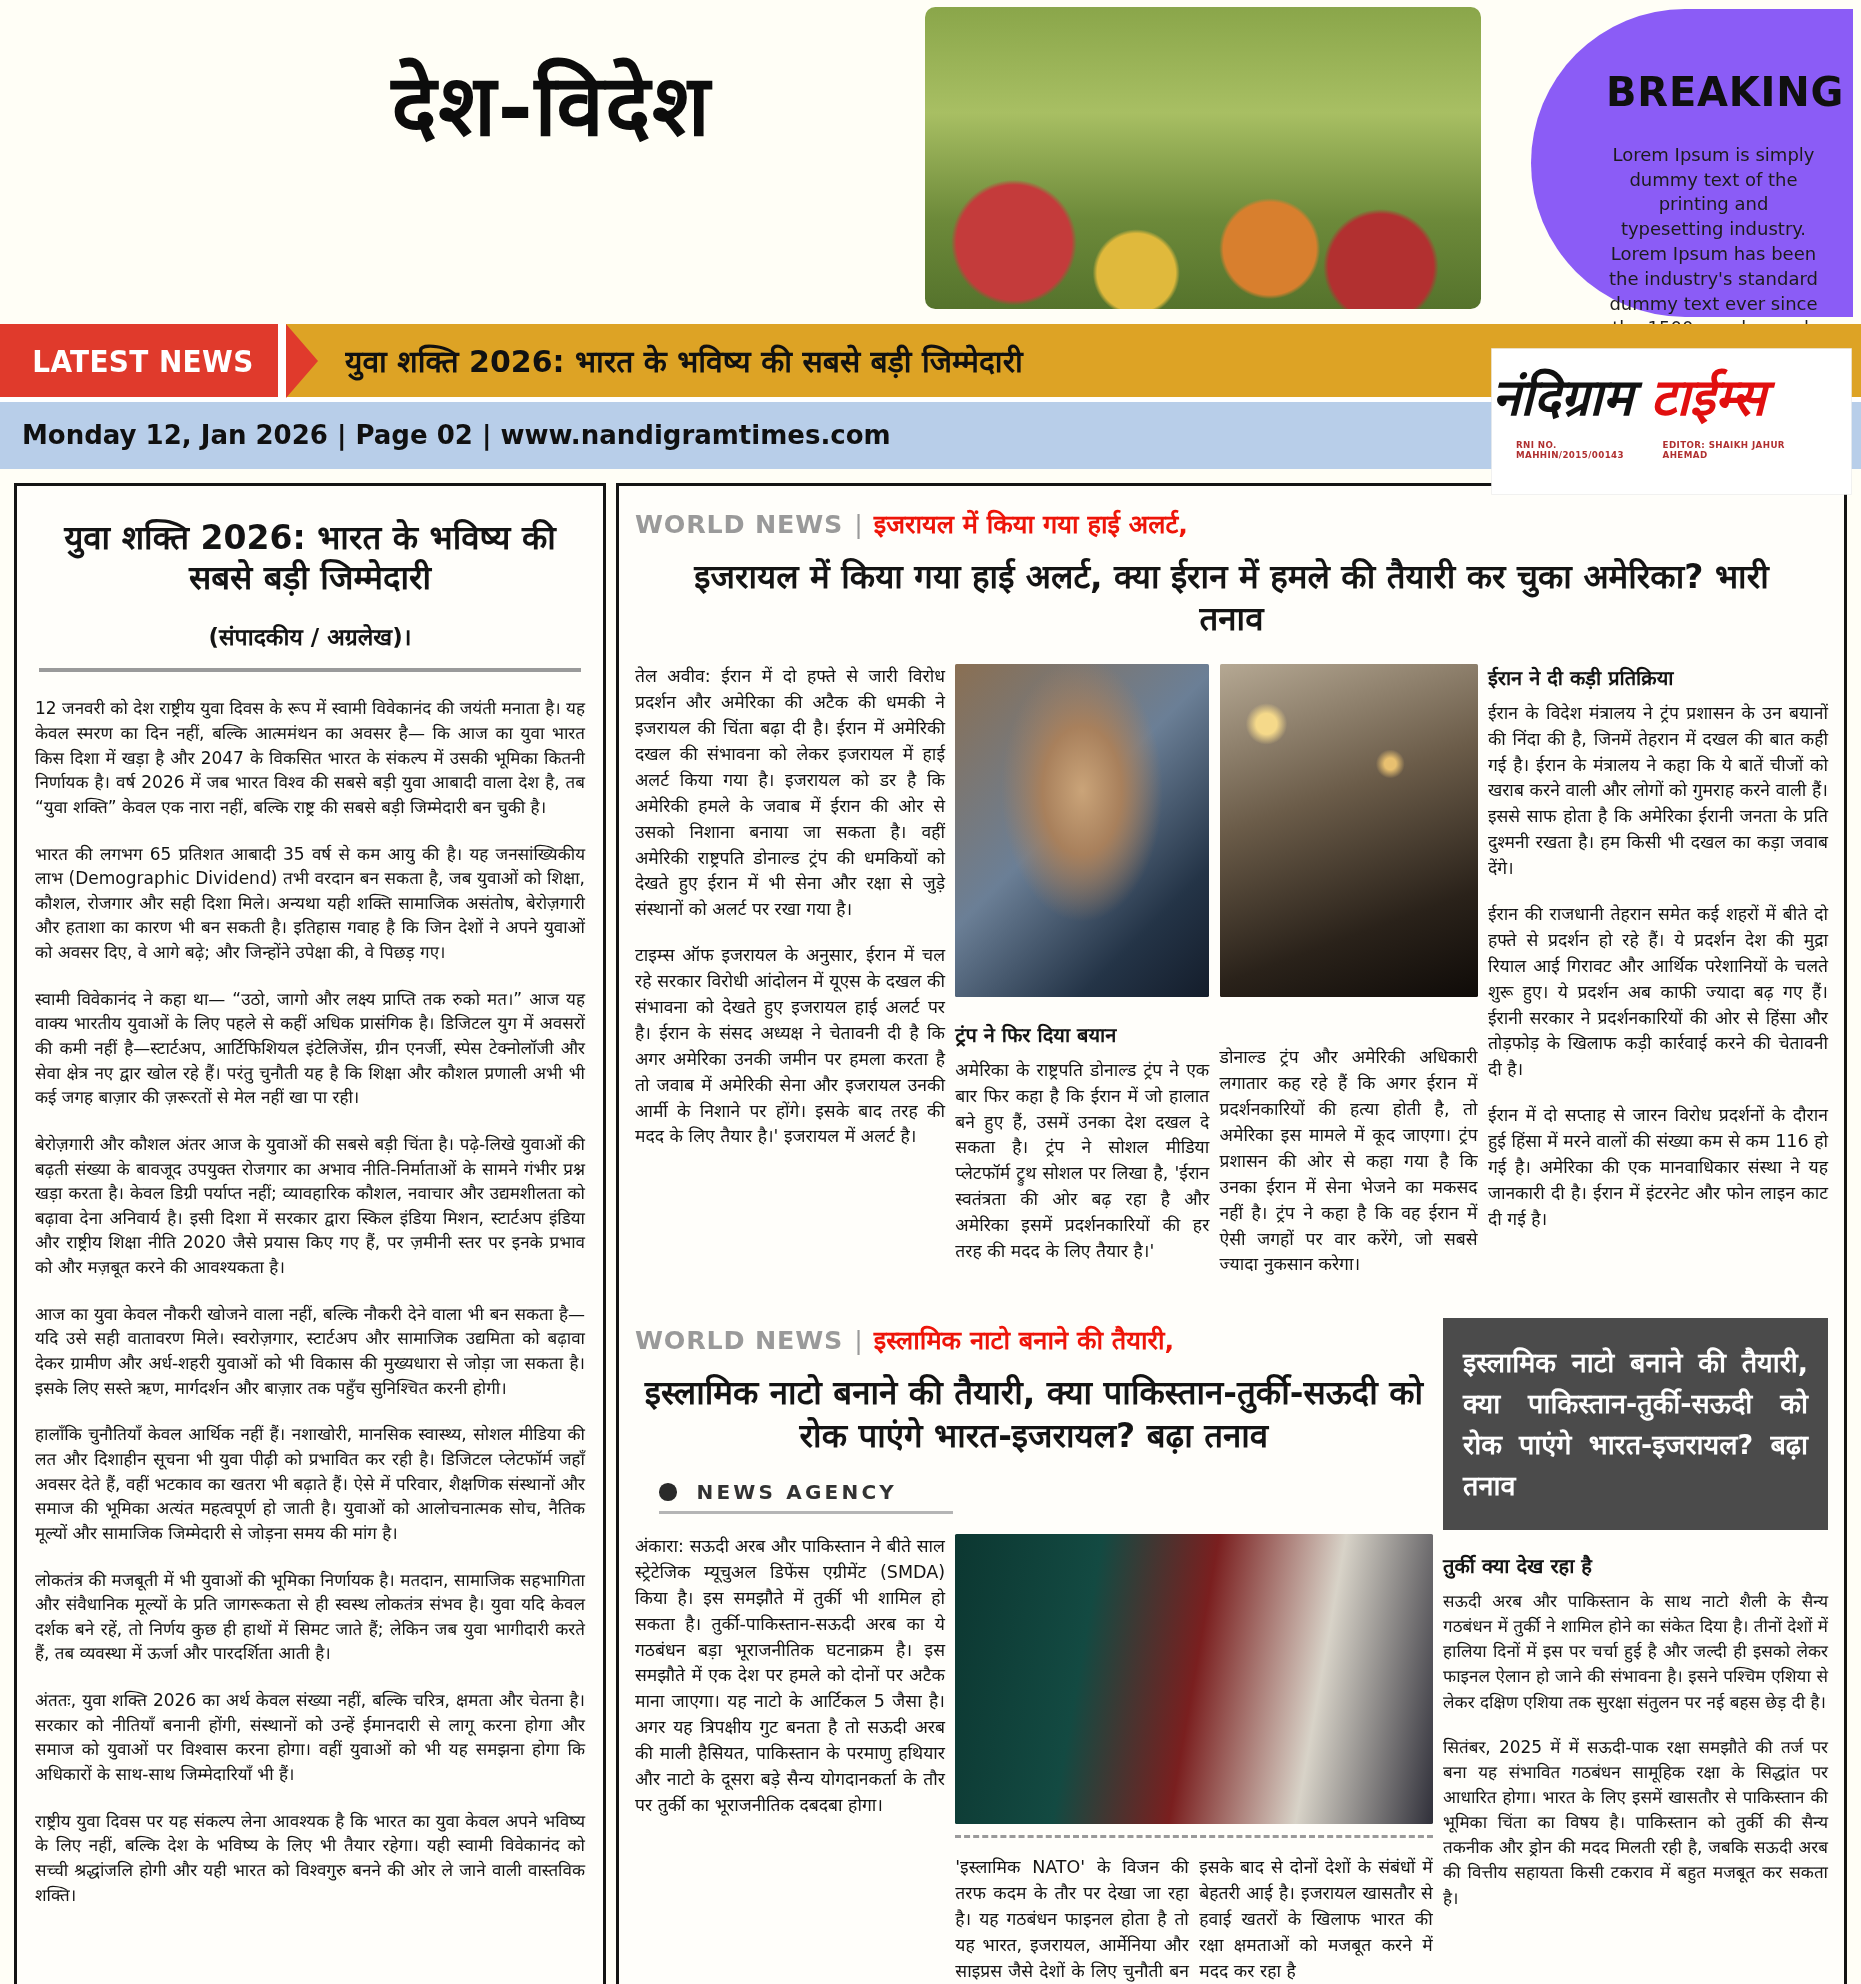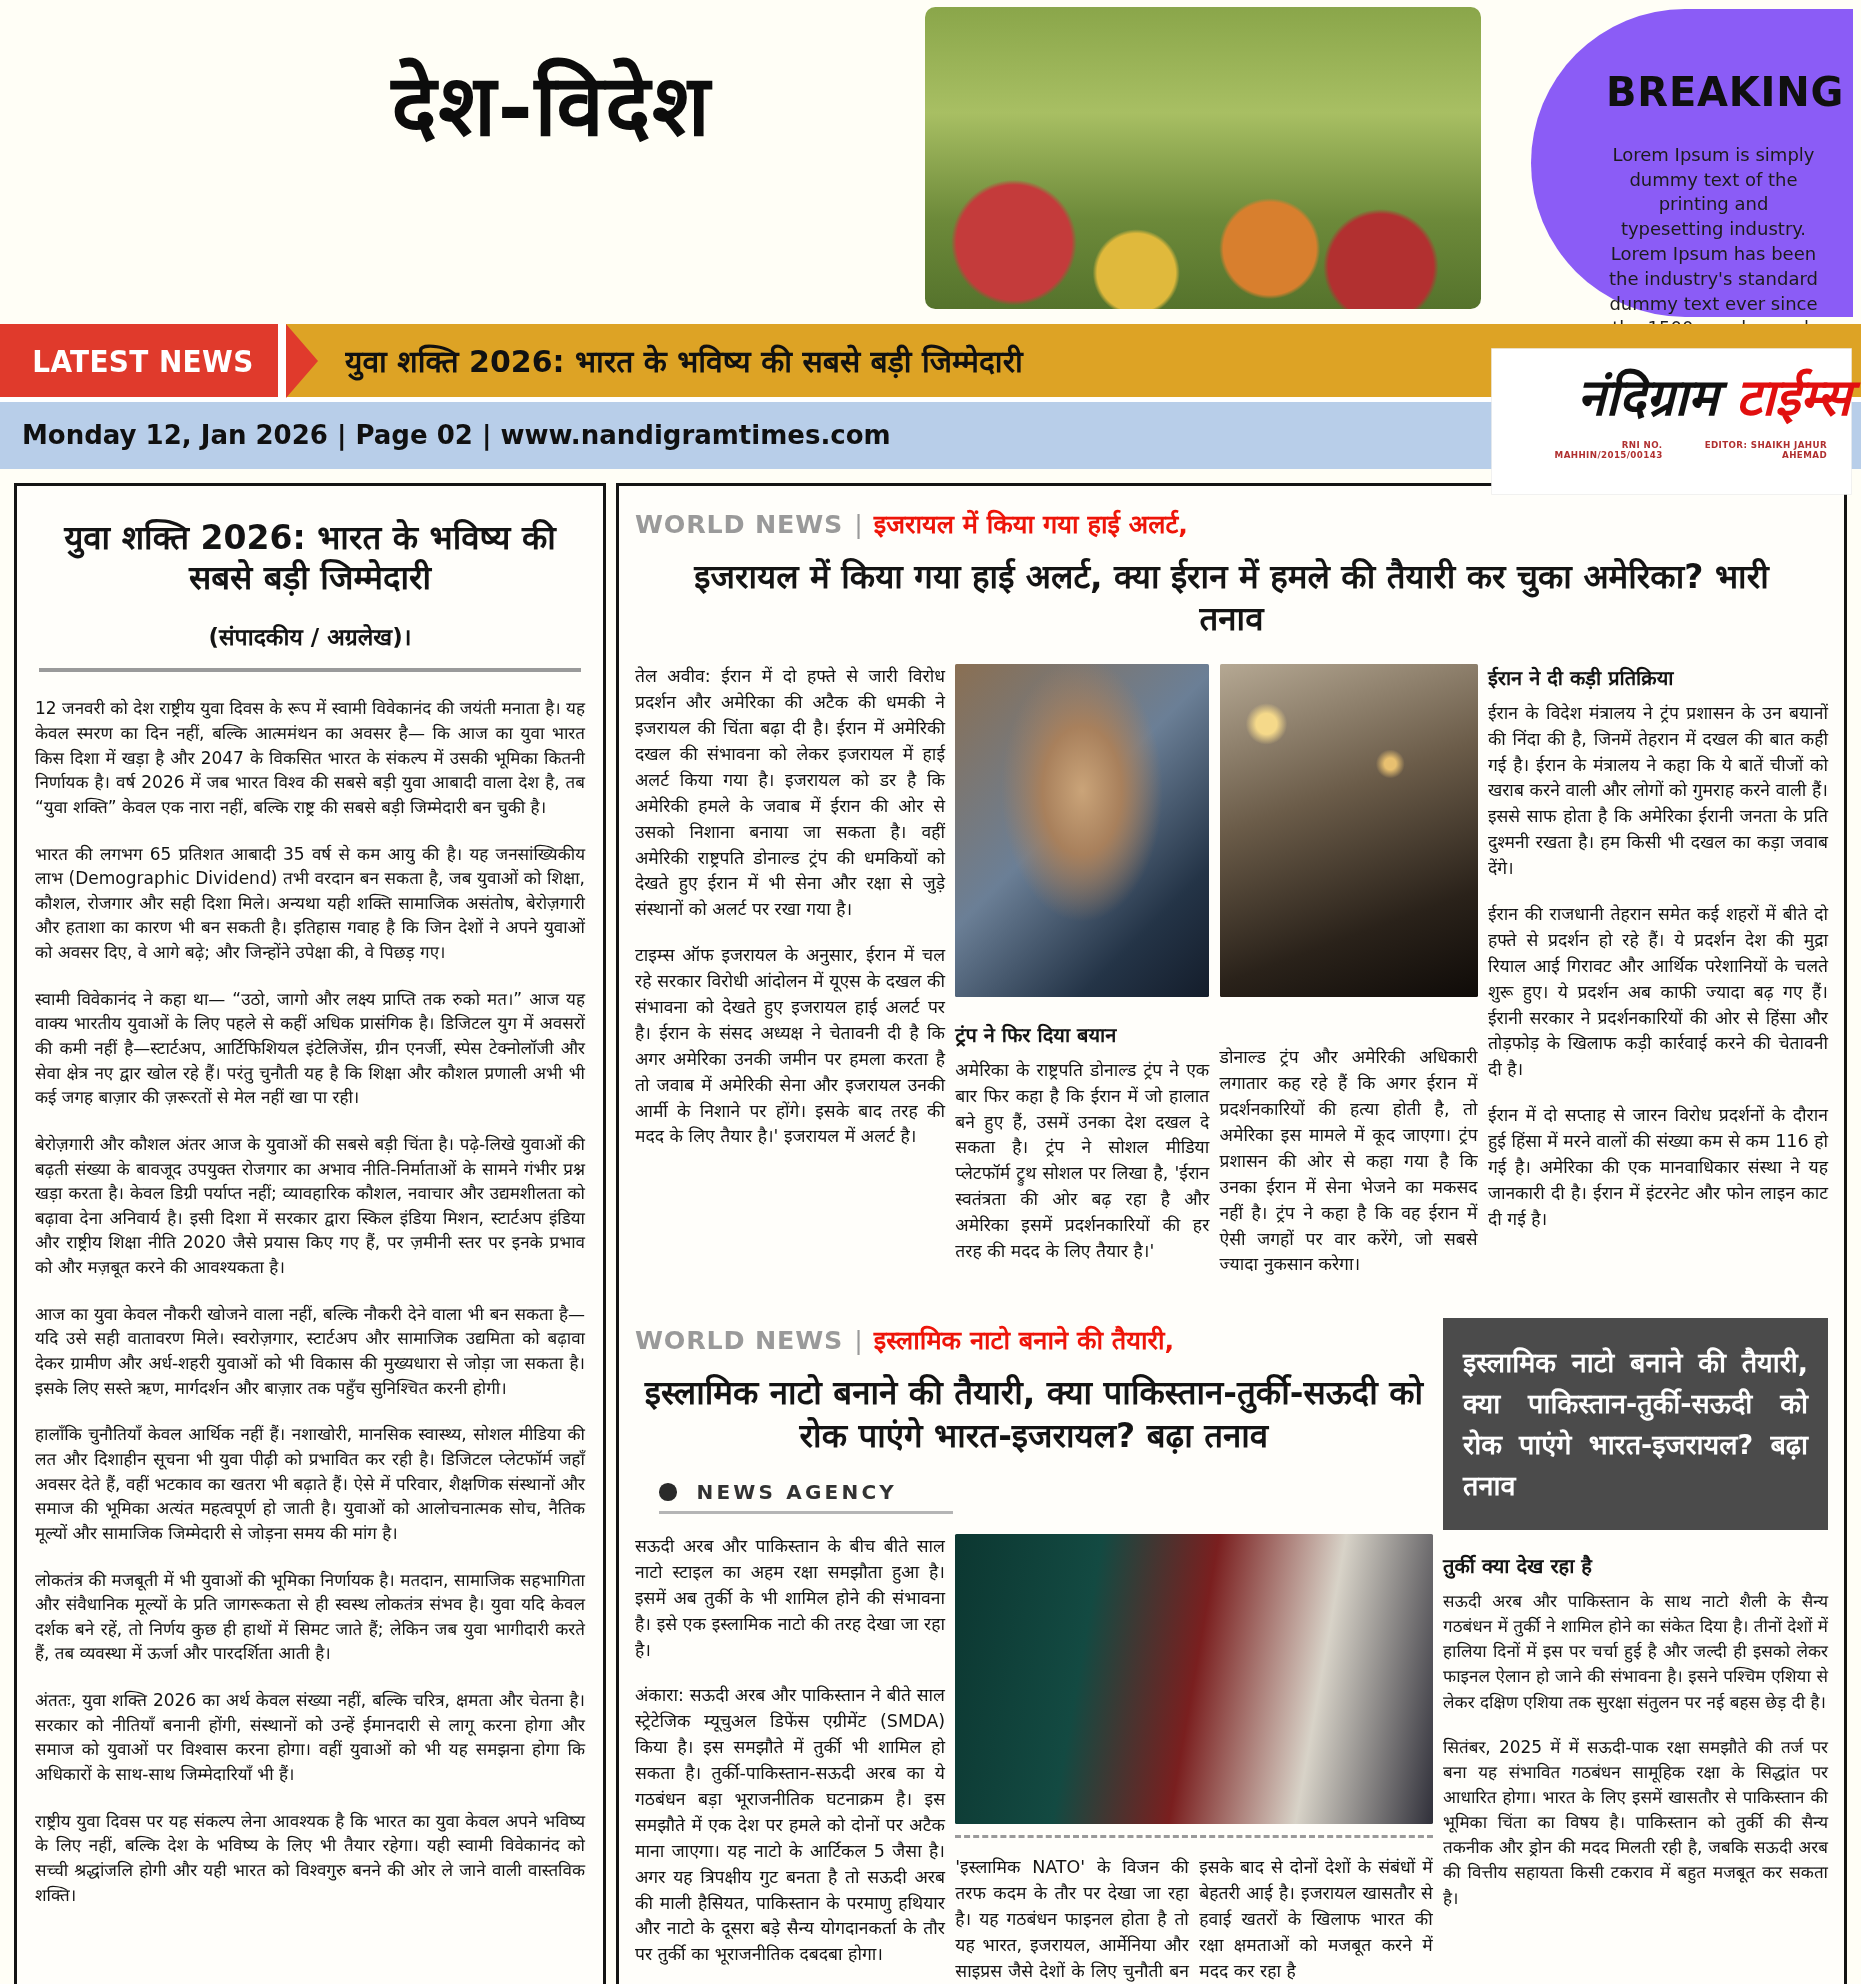--- a/index.html
+++ b/index.html
@@ -48,21 +48,21 @@
     position:absolute; left:345px; top:0; right:8px; height:73px;
     display:flex; align-items:center; font-size:30px; font-weight:bold; color:#111;
     white-space:nowrap; overflow:hidden;
   }
   .white-gap { height:4.8px; background:#ffffff; }
   
   .datebar { height:67px; background:#b8cee9; display:flex; align-items:center; padding-left:22px; }
   .datebar span { font-size:26px; font-weight:bold; color:#101010; }
   .logo-box {
     position:absolute; left:1492px; top:349px; width:359px; height:145px; background:#ffffff;
-    z-index:5; text-align:right; padding-top:11px; box-shadow:0 0 0 0.8px #eee;
+    z-index:5; text-align:left; padding-top:11px; box-shadow:0 0 0 0.8px #eee;
   }
   .logo-line { font-family:"DejaVu Serif","Liberation Serif",serif; font-size:51px; font-weight:bold; font-style:italic; }
   .logo-black { color:#111; } .logo-red { color:#e10f0f; }
   .logo-sub { display:flex; justify-content:space-between; padding:10.3px 24px 0 24px; }
   .logo-sub span { font-size:8.7px; font-weight:bold; color:#b03030; letter-spacing:0.4px; }
   
   .main { position:relative; height:1977px; background:#fffef6; padding:14px; display:flex; gap:10px; }
   .frame { border:3.6px solid #141414; background:#fffefa; }
   .editorial { width:592px; height:1777px; padding:20px 18px; overflow:hidden; }
   .ed-headline { text-align:center; font-size:33px; font-weight:bold; line-height:1.22; margin:12px 8px 22px; }
@@ -196,21 +196,20 @@
           <span class="kicker-red">इस्लामिक नाटो बनाने की तैयारी,</span>
         </div>
         <h2 class="art2-headline">इस्लामिक नाटो बनाने की तैयारी, क्या पाकिस्तान-तुर्की-सऊदी को रोक पाएंगे भारत-इजरायल? बढ़ा तनाव</h2>
         <div class="byline-row">
           <span class="byline-dot"></span>
           <span class="byline-text">NEWS AGENCY</span>
         </div>
         <div class="byline-rule"></div>
         <div class="art2-cols">
           <div class="art2-c1">
-            <p class="news-p">सऊदी अरब और पाकिस्तान के बीच बीते साल नाटो स्टाइल का अहम रक्षा समझौता हुआ है। इसमें अब तुर्की के भी शामिल होने की संभावना है। इसे एक इस्लामिक नाटो की तरह देखा जा रहा है।</p>
             <p class="news-p">अंकारा: सऊदी अरब और पाकिस्तान ने बीते साल स्ट्रेटेजिक म्यूचुअल डिफेंस एग्रीमेंट (SMDA) किया है। इस समझौते में तुर्की भी शामिल हो सकता है। तुर्की-पाकिस्तान-सऊदी अरब का ये गठबंधन बड़ा भूराजनीतिक घटनाक्रम है। इस समझौते में एक देश पर हमले को दोनों पर अटैक माना जाएगा। यह नाटो के आर्टिकल 5 जैसा है। अगर यह त्रिपक्षीय गुट बनता है तो सऊदी अरब की माली हैसियत, पाकिस्तान के परमाणु हथियार और नाटो के दूसरा बड़े सैन्य योगदानकर्ता के तौर पर तुर्की का भूराजनीतिक दबदबा होगा।</p>
 
           </div>
           <div class="art2-cB">
             <div class="photo photo-leaders"></div>
             <div class="dashed"></div>
             <div class="subcols">
               <div>
                 <p class="news-p">'इस्लामिक NATO' के विजन की तरफ कदम के तौर पर देखा जा रहा है। यह गठबंधन फाइनल होता है तो यह भारत, इजरायल, आर्मेनिया और साइप्रस जैसे देशों के लिए चुनौती बन सकता है। हालांकि भारत और इजरायल की साझेदारी इसके रास्ते में अहम बाधा बनेगी। दोनों देशों की मजबूत सैन्य और रक्षा साझेदारी है।</p>
 

